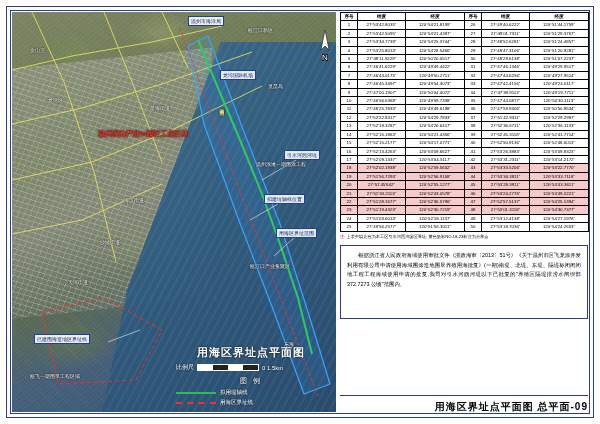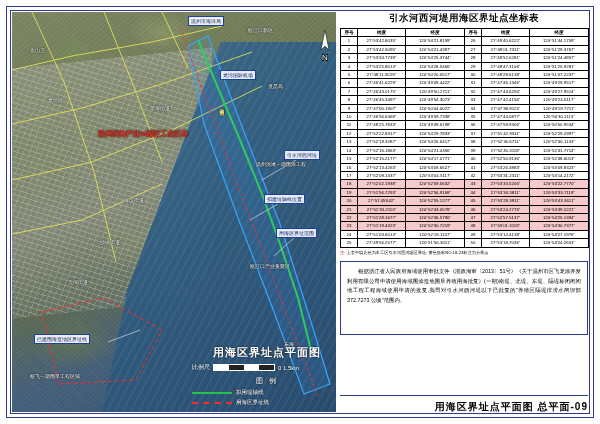--- a/index.html
+++ b/index.html
@@ -124,21 +124,21 @@
     white-space: nowrap;
   }
   .north {
     position: absolute;
     left: 304px; top: 16px;
     width: 18px; height: 34px;
   }
   
   .map-title-block {
     position: absolute;
-    left: 180px; bottom: 6px;
+    left: 164px; bottom: 6px;
     width: 150px;
     color: #ffffff;
     text-shadow: 0 0 2px rgba(0,0,0,.95);
   }
   .map-title {
     font-size: 11px;
     font-weight: bold;
     text-align: center;
     letter-spacing: 1px;
   }
@@ -329,21 +329,20 @@
         <span>拟用堤轴线</span>
       </div>
       <div class="legend-row">
         <span class="legend-swatch sw-red"></span>
         <span>用海区界址线</span>
       </div>
     </div>
   </div>
 
   <div class="right-panel">
-    <div class="tbl-title">引水河西河堤用海区界址点坐标表</div>
 
     <table class="coord">
       <colgroup>
         <col class="cnum">
           <col class="clat">
           <col class="clon">
         <col class="cnum">
           <col class="clat">
           <col class="clon">
       </colgroup>

